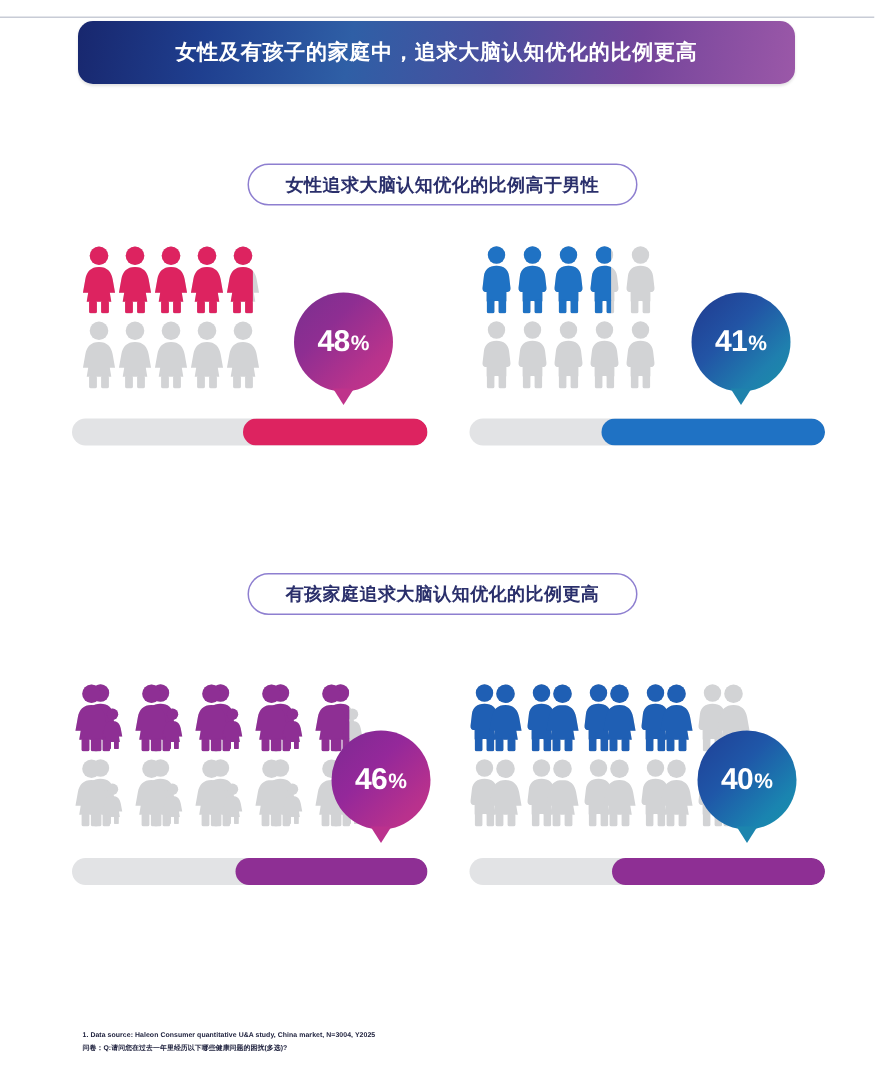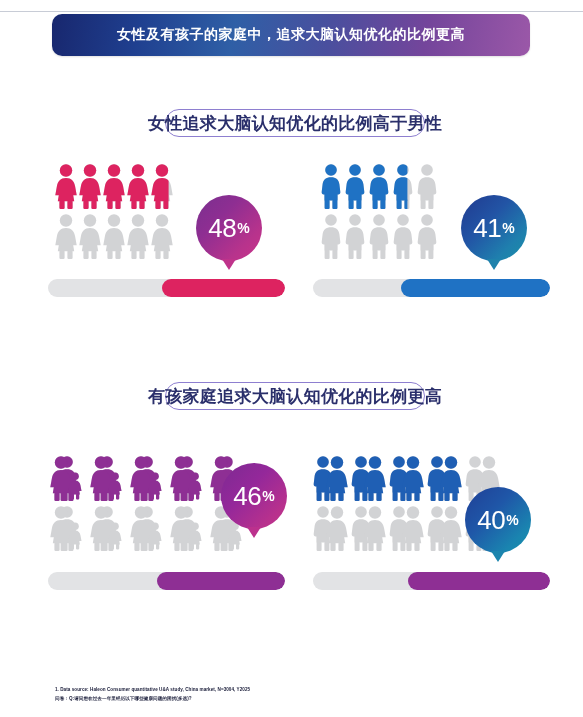--- a/index.html
+++ b/index.html
@@ -23,21 +23,21 @@
   .banner-title{
     color:#ffffff;font-size:14px;font-weight:bold;letter-spacing:.5px;
     white-space:nowrap;
   }
   
   .pill{
     position:absolute;height:26px;border:1.4px solid #8e7fd0;border-radius:14px;
     display:flex;align-items:center;justify-content:center;background:#ffffff;
   }
   .pill-text{
-    font-size:17px;font-weight:bold;color:#2a2f6b;white-space:nowrap;
+    font-size:12px;font-weight:bold;color:#2a2f6b;white-space:nowrap;
     letter-spacing:.3px;
   }
   #pill-1{left:165px;top:109px;width:258px;}
   #pill-2{left:165px;top:382px;width:258px;}
 
   
   .icon-block{position:absolute;}
   .icon-row{display:flex;gap:2px;align-items:flex-end;}
   .icon-row + .icon-row{margin-top:4px;}
   .fig{position:relative;display:block;}
@@ -45,21 +45,21 @@
   
   .bubble{
     position:absolute;width:66px;height:66px;border-radius:50%;
     display:flex;align-items:center;justify-content:center;
   }
   .bubble .tail{
     position:absolute;bottom:-9px;left:50%;transform:translateX(-50%);
     width:0;height:0;border-left:7px solid transparent;border-right:7px solid transparent;
   }
   .bubble .num{
-    color:#fff;font-size:26px;font-weight:normal;line-height:1;letter-spacing:-.5px;
+    color:#fff;font-size:20px;font-weight:bold;line-height:1;letter-spacing:-.5px;
   }
   .bubble .pct{color:#fff;font-size:14px;font-weight:bold;margin-left:1px;}
   .b-purple{background:linear-gradient(135deg,#7a2f8f 0%,#8e2e92 35%,#b8338c 75%,#c9348a 100%);}
   .b-purple .tail{border-top:11px solid #bf338b;}
   .b-blue{background:linear-gradient(135deg,#203a8f 0%,#2254a5 40%,#1f7fae 75%,#1a8fa8 100%);}
   .b-blue .tail{border-top:11px solid #1f82ac;}
   .b-magenta{background:linear-gradient(135deg,#7d2a92 0%,#94289a 40%,#b8318d 80%,#c3328b 100%);}
   .b-magenta .tail{border-top:11px solid #bb318d;}
   .b-blue2{background:linear-gradient(135deg,#1f3f96 0%,#1f57a8 40%,#1a84b0 78%,#1791aa 100%);}
   .b-blue2 .tail{border-top:11px solid #1c85ae;}
@@ -954,21 +954,21 @@
         <g fill="#d2d3d5">
           <circle cx="25" cy="7.5" r="6.2"></circle>
           <path d="M25,15 c-5.4,0 -8.2,3.2 -9.1,8.2 l-1.6,9.0 h3.5 l-1.0,6.0 h16.4 l-1.0,-6.0 h3.5 l-1.6,-9.0 c-0.9,-5.0 -3.7,-8.2 -9.1,-8.2 z"></path>
           <rect x="18.4" y="37.5" width="5.2" height="8.5" rx="1.2"></rect>
           <rect x="26.4" y="37.5" width="5.2" height="8.5" rx="1.2"></rect>
         </g>
       </svg>
     </div>
   </div>
 
-<div class="bubble b-magenta" style="left:221px;top:463px;text-align:center;">
+<div class="bubble b-magenta" style="left:221px;top:487px;text-align:center;">
   <span class="num">46</span>
   <span class="pct">%</span>
   <span class="tail"></span>
 </div>
 
 <div class="bubble b-blue2" style="left:465px;top:487px;">
   <span class="num">40</span>
   <span class="pct">%</span>
   <span class="tail"></span>
 </div>

